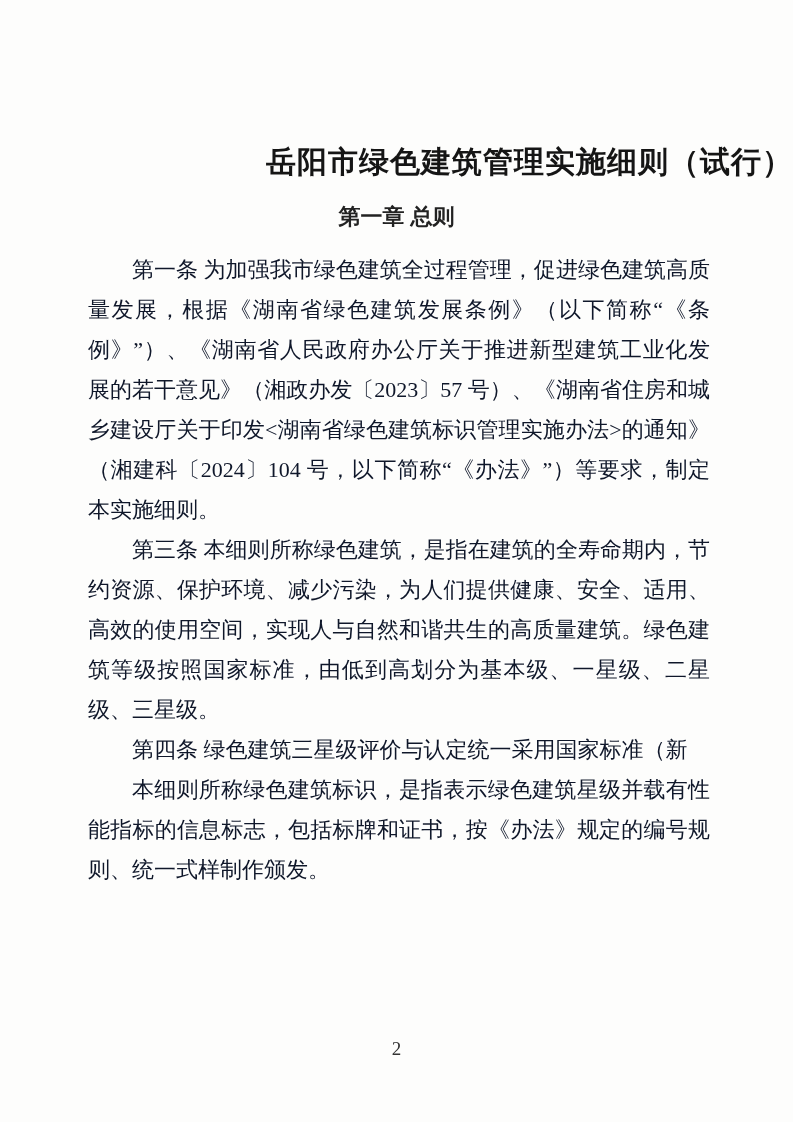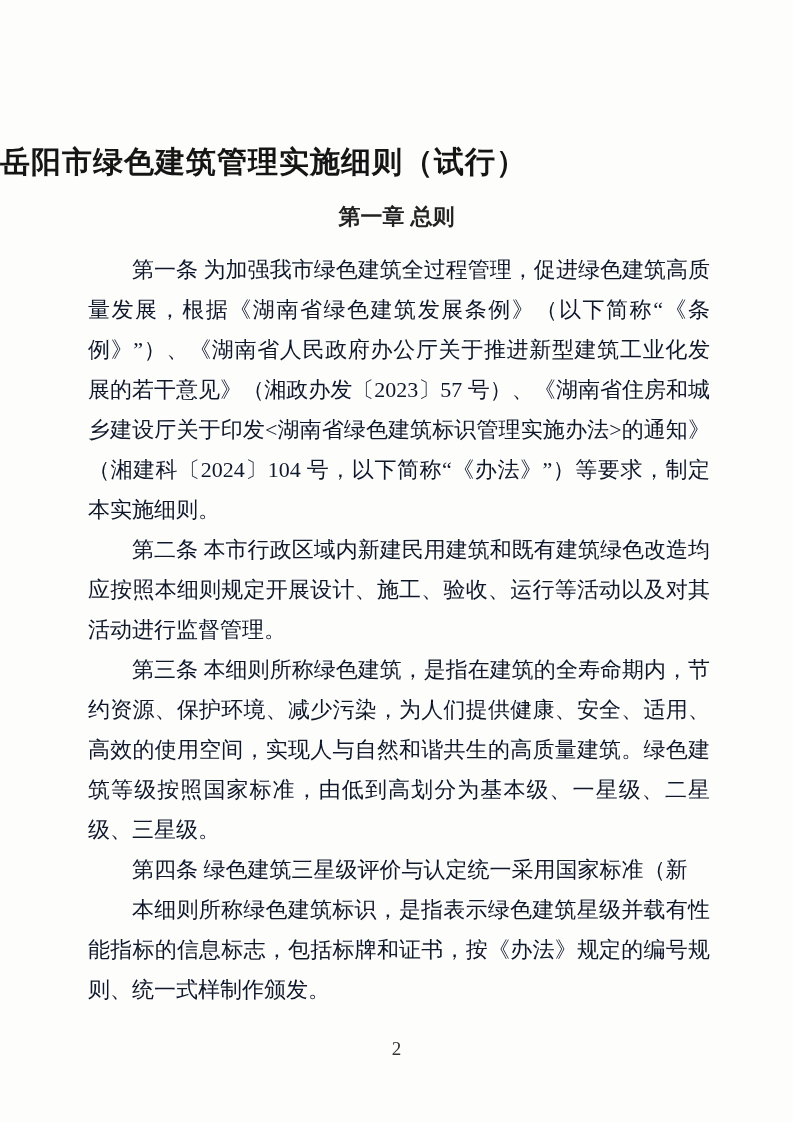--- a/index.html
+++ b/index.html
@@ -13,21 +13,21 @@
     width: 793px;
     height: 1122px;
     margin: 0 auto;
     background: #fdfdfc;
     color: #1c1c1c;
     overflow: hidden;
     box-sizing: border-box;
   }
   .doc-title {
     padding-top: 122px;
-    text-align: left;
+    text-align: right;
     font-size: 30px;
     line-height: 40px;
     font-weight: bold;
     letter-spacing: 1px;
     color: #151515;
     font-family: "Liberation Serif", "DejaVu Serif", serif;
   }
   .chapter-heading {
     text-align: center;
     font-size: 22px;
@@ -62,21 +62,20 @@
 <body>
 
 <div class="page">
 
   <h1 class="doc-title">岳阳市绿色建筑管理实施细则（试行）</h1>
 
   <h2 class="chapter-heading">第一章 总则</h2>
 
   <div class="doc-body">
     <p>第一条 为加强我市绿色建筑全过程管理，促进绿色建筑高质量发展，根据《湖南省绿色建筑发展条例》（以下简称“《条例》”）、《湖南省人民政府办公厅关于推进新型建筑工业化发展的若干意见》（湘政办发〔2023〕57 号）、《湖南省住房和城乡建设厅关于印发&lt;湖南省绿色建筑标识管理实施办法&gt;的通知》（湘建科〔2024〕104 号，以下简称“《办法》”）等要求，制定本实施细则。</p>
-    <p>第二条 本市行政区域内新建民用建筑和既有建筑绿色改造均应按照本细则规定开展设计、施工、验收、运行等活动以及对其活动进行监督管理。</p>
     <p>第三条 本细则所称绿色建筑，是指在建筑的全寿命期内，节约资源、保护环境、减少污染，为人们提供健康、安全、适用、高效的使用空间，实现人与自然和谐共生的高质量建筑。绿色建筑等级按照国家标准，由低到高划分为基本级、一星级、二星级、三星级。</p>
     <p>第四条 绿色建筑三星级评价与认定统一采用国家标准（新</p>
     <p>本细则所称绿色建筑标识，是指表示绿色建筑星级并载有性能指标的信息标志，包括标牌和证书，按《办法》规定的编号规则、统一式样制作颁发。</p>
   </div>
 
   <div class="page-number">2</div>
 
 </div>
 
 </body></html>

